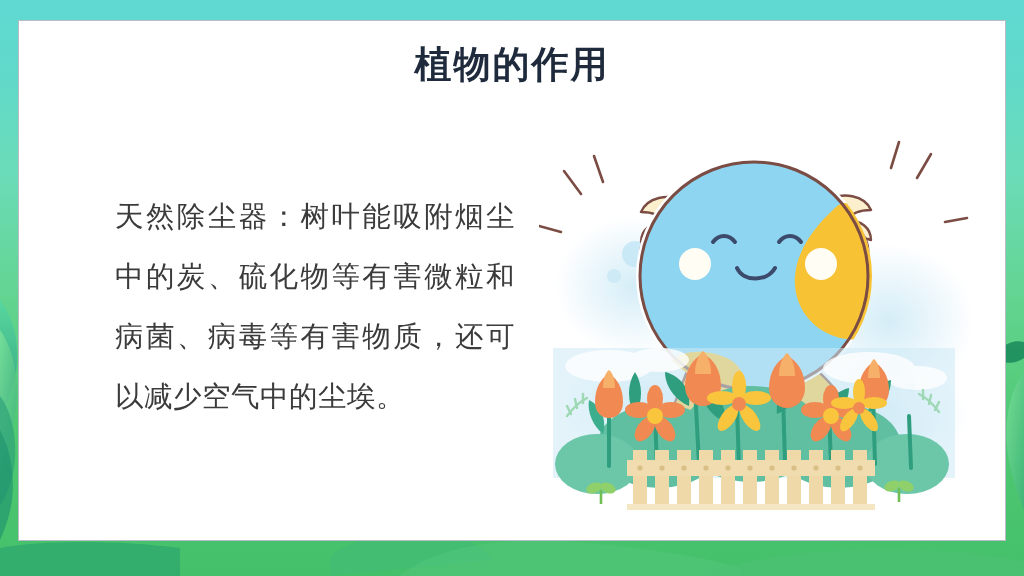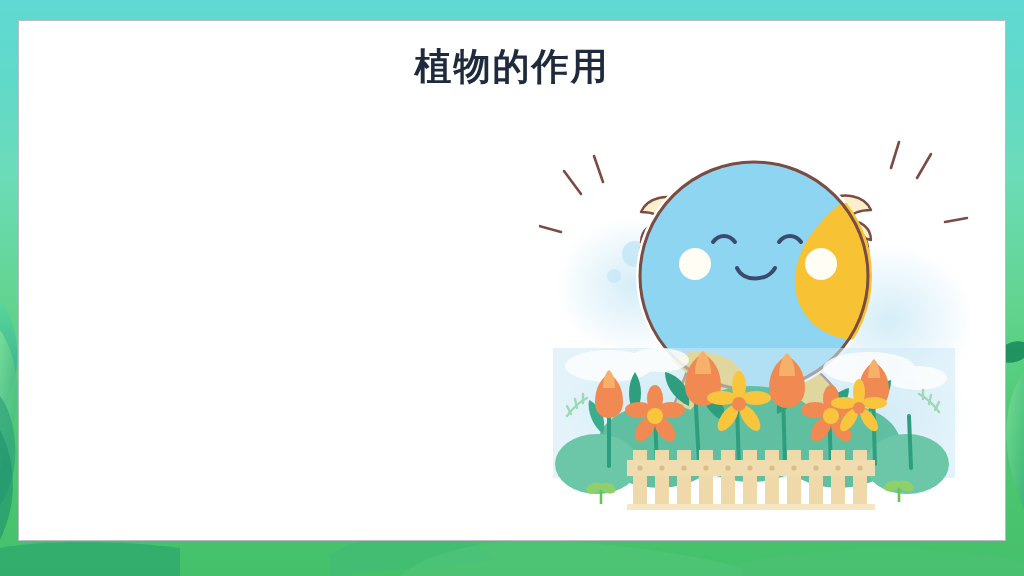--- a/index.html
+++ b/index.html
@@ -5,21 +5,21 @@
   html, body {
     margin: 0;
     padding: 0;
     background: #ffffff;
   }
   #slide {
     position: relative;
     width: 1024px;
     height: 576px;
     overflow: hidden;
-    font-family: Liberation Sans, sans-serif;
+    font-family: Liberation Mono, monospace;
   }
   
   .frame-bg {
     position: absolute;
     inset: 0;
     background: linear-gradient(180deg,
         #5FD9D2 0%,
         #61D9C9 14%,
         #6BDCB8 30%,
         #63D490 52%,
@@ -109,20 +109,21 @@
       <path d="M400,576 C430,548 500,536 576,542 C640,547 700,556 742,568 L742,576 Z" fill="#55C77F" opacity="0.45"></path>
       <path d="M700,576 C760,552 860,544 960,552 C1000,556 1024,562 1024,562 L1024,576 Z" fill="#4EC079" opacity="0.4"></path>
       <path d="M0,548 C40,540 120,540 180,548 L180,576 L0,576 Z" fill="#189070" opacity="0.4"></path>
     </svg>
   </div>
 
   <div class="card">
 
     <div class="title">植物的作用</div>
 
+    <div class="body-text">天然除尘器：树叶能吸附烟尘中的炭、硫化物等有害微粒和病菌、病毒等有害物质，还可以减少空气中的尘埃。</div>
 
     <div class="illus">
       <svg viewBox="0 0 430 400" aria-hidden="true">
         <defs>
           <radialGradient id="wc1" cx="50%" cy="50%" r="50%">
             <stop offset="0%" stop-color="#CDEAF6" stop-opacity="0.85"></stop>
             <stop offset="100%" stop-color="#CDEAF6" stop-opacity="0"></stop>
           </radialGradient>
           <clipPath id="earthClip">
             <circle cx="215" cy="160" r="118"></circle>

